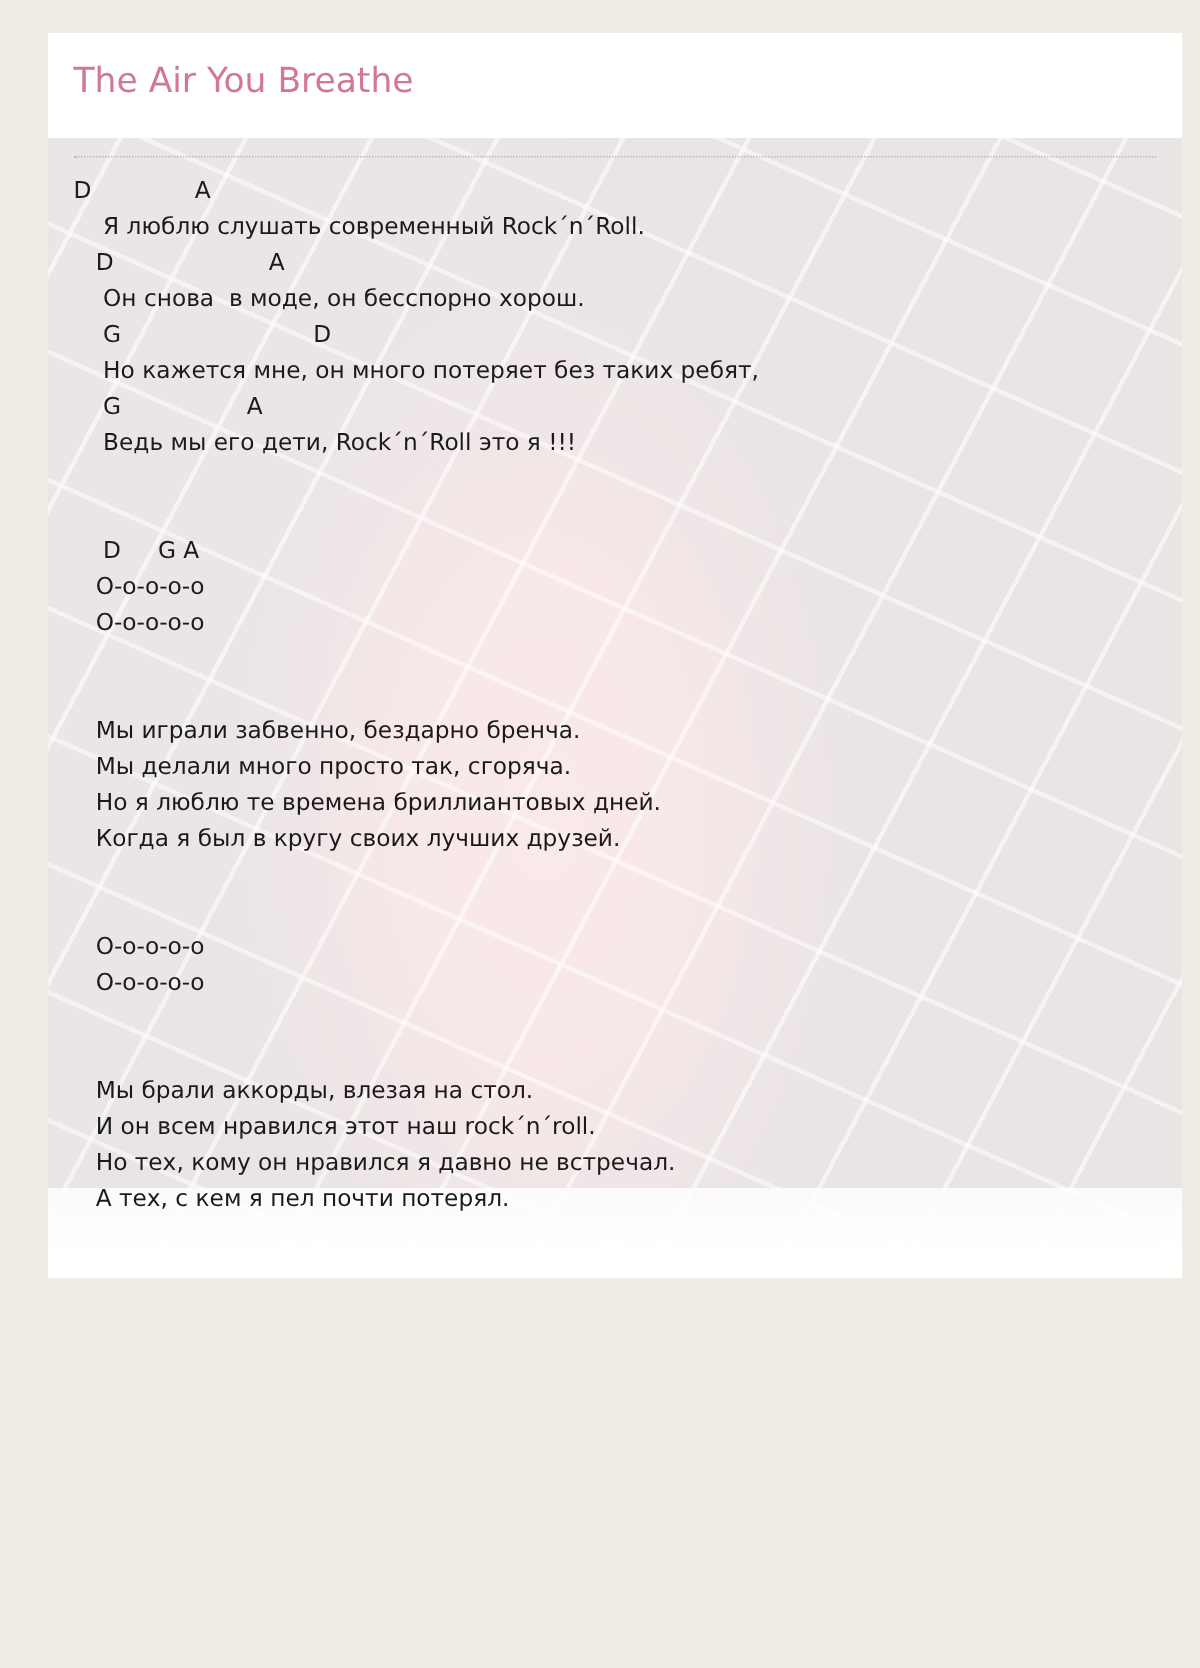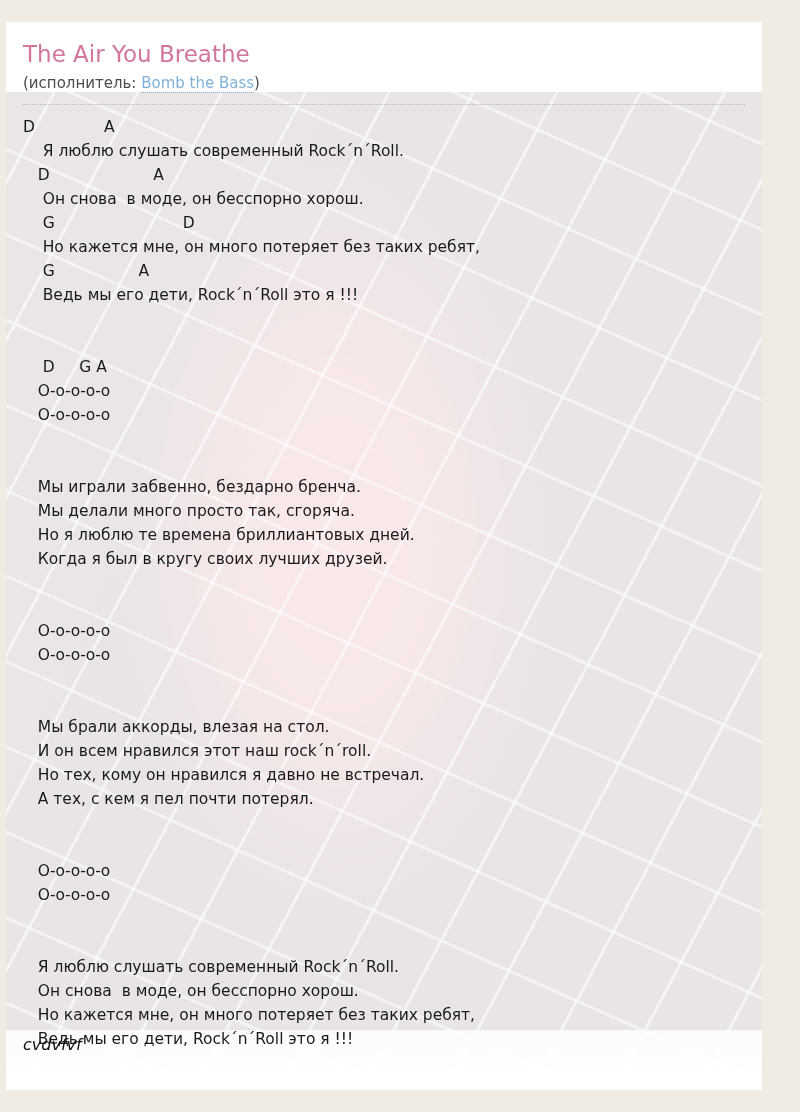--- a/index.html
+++ b/index.html
@@ -8,24 +8,24 @@
   }
   body {
     width: 800px;
     height: 1112px;
     background: #efece4;
     font-family: "DejaVu Sans", "Liberation Sans", sans-serif;
     overflow: hidden;
   }
   .page {
     position: absolute;
-    left: 6px;
+    left: 32px;
     top: 22px;
     width: 756px;
-    height: 1068px;
+    height: 830px;
     background: #ffffff;
     overflow: hidden;
   }
   
   .bg-photo {
     position: absolute;
     left: 0; top: 0;
     width: 756px;
     height: 1068px;
     background:
@@ -119,21 +119,20 @@
 
 <div class="page">
   <div class="bg-photo"></div>
   <div class="bg-veil"></div>
   <div class="bg-fade-top"></div>
   <div class="bg-fade-bottom"></div>
 
   <div class="content">
     <div class="title">The Air You Breathe</div>
 
-    <div class="byline"><span>(исполнитель: </span><a href="#">Bomb the Bass</a><span>)</span></div>
 
     <div class="divider"></div>
 
     <div class="lyrics">D              A
     Я люблю слушать современный Rock´n´Roll.
    D                     A
     Он снова  в моде, он бесспорно хорош.
     G                          D
     Но кажется мне, он много потеряет без таких ребят,
     G                 A

